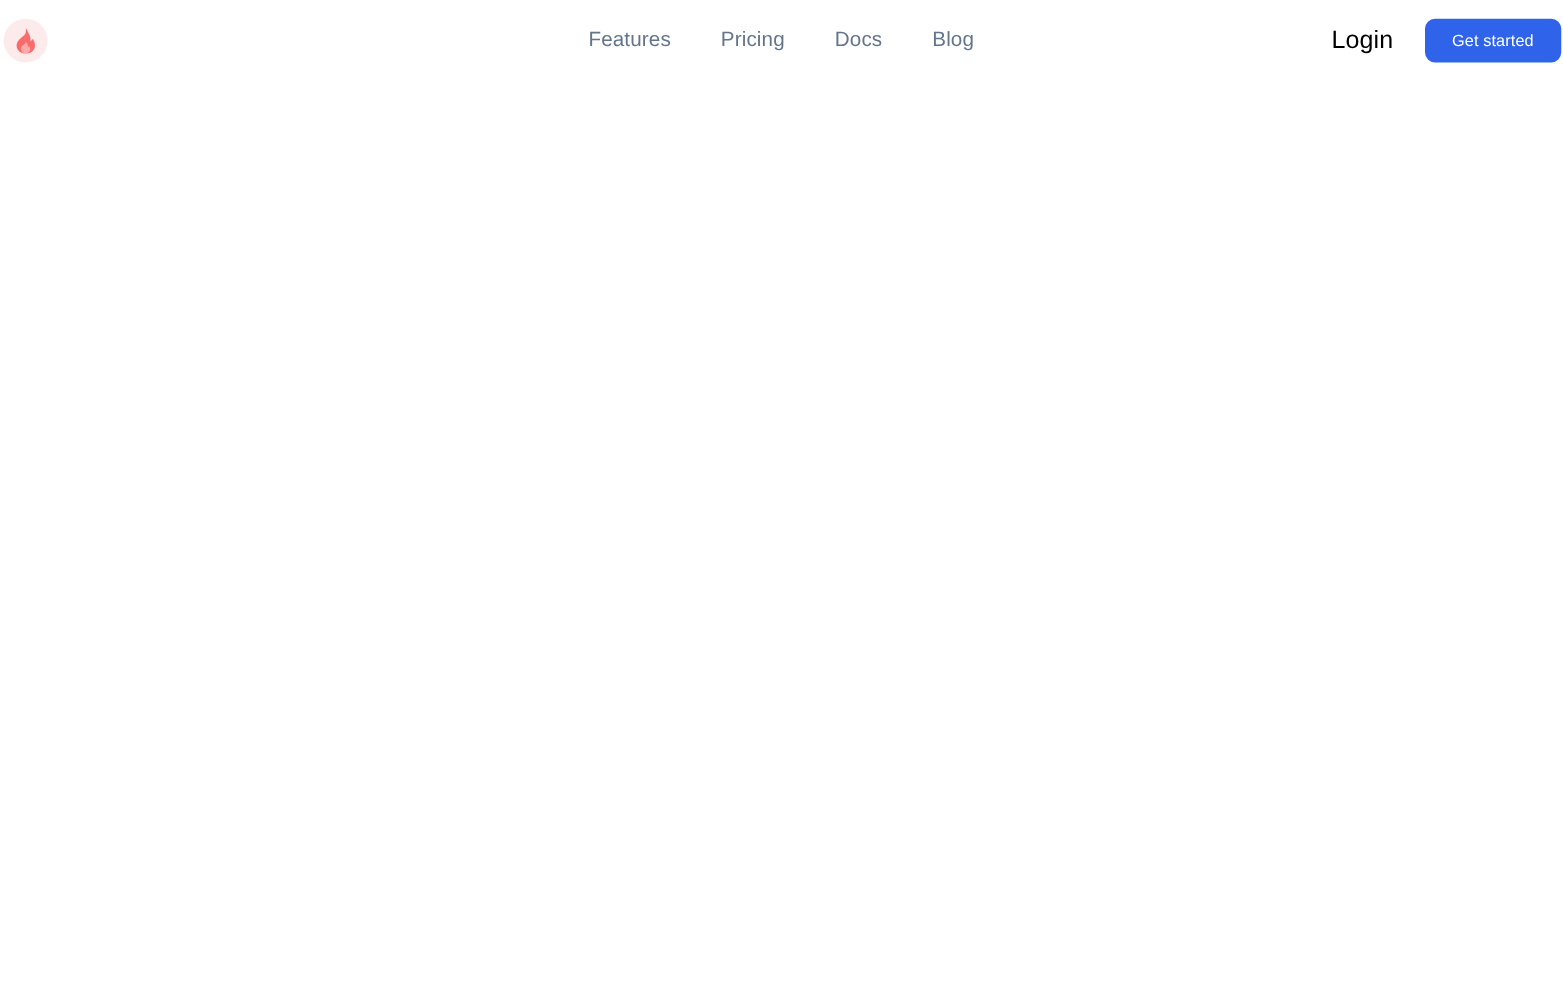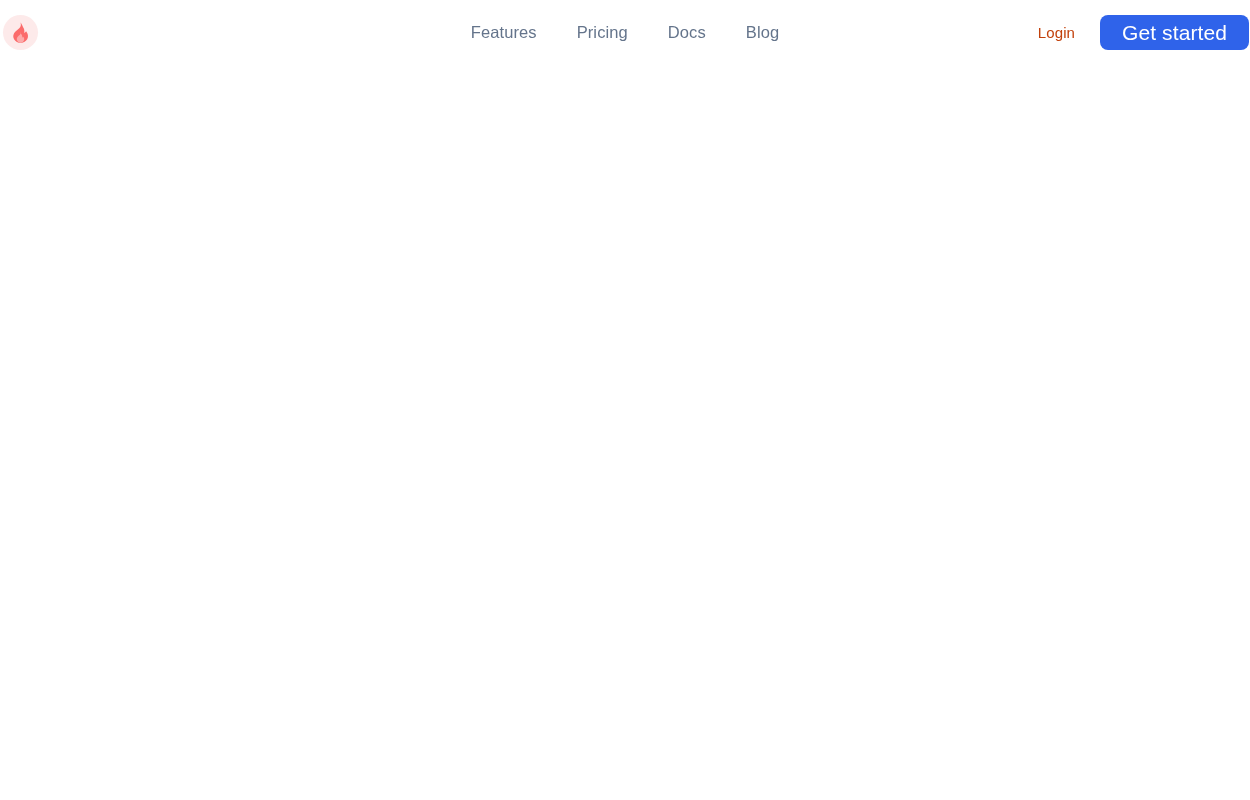--- a/index.html
+++ b/index.html
@@ -84,38 +84,38 @@
     position: absolute;
     right: 1px;
     top: 0;
     height: 64px;
     display: flex;
     align-items: center;
     gap: 25px;
   }
 
   .login-link {
-    font-size: 15px;
+    font-size: 20px;
     line-height: 1;
-    color: #c2410c;
+    color: #000000;
     text-decoration: none;
     white-space: nowrap;
     cursor: pointer;
     letter-spacing: 0.1px;
   }
 
   .cta-button {
     height: 35px;
     padding: 0 22px;
     border: none;
     border-radius: 8px;
     background: #2f63ea;
     color: #ffffff;
     font-family: "Liberation Sans", sans-serif;
-    font-size: 21px;
+    font-size: 13px;
     line-height: 1;
     letter-spacing: 0.1px;
     white-space: nowrap;
     cursor: pointer;
     display: flex;
     align-items: center;
     justify-content: center;
   }
 
   

